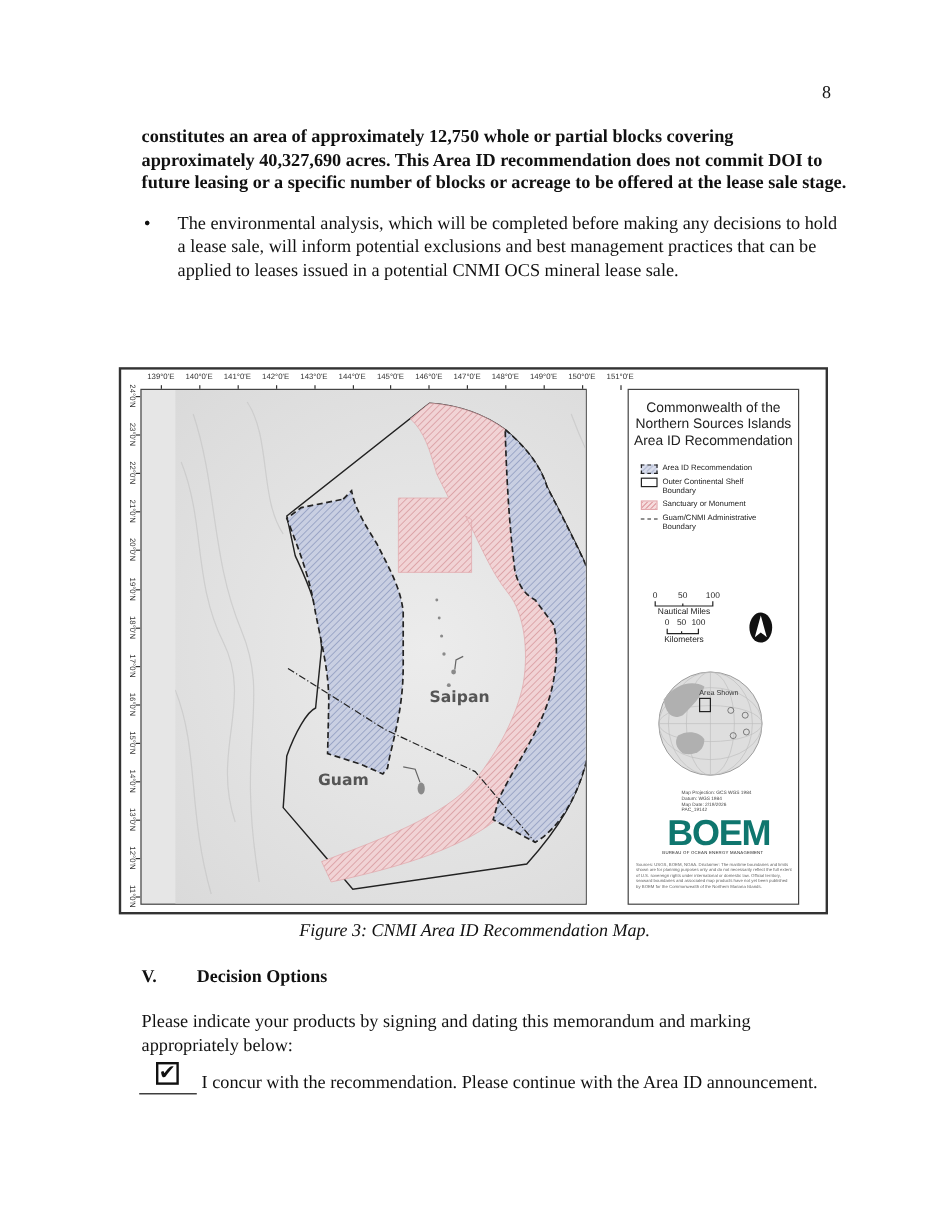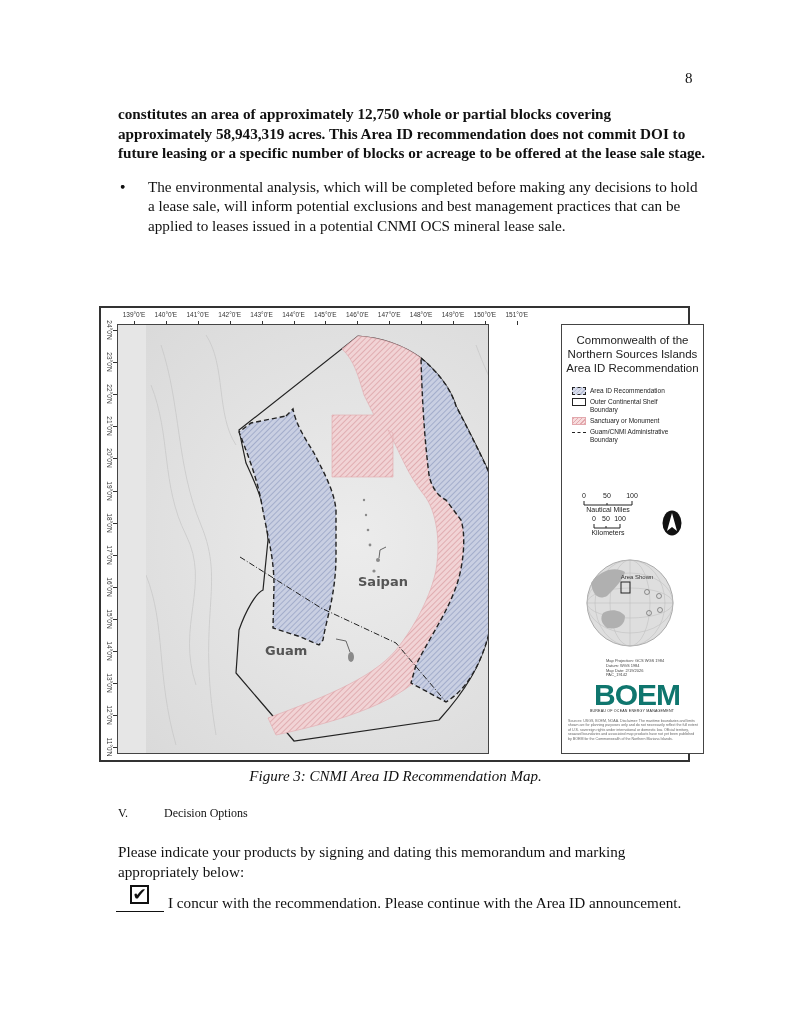--- a/index.html
+++ b/index.html
@@ -13,21 +13,21 @@
   .bullets li { position: relative; padding-left: 30px; margin-bottom: 0; }
   .bullets li .bullet { position: absolute; left: 2px; top: 0; }
   .figure { position: absolute; left: 99px; top: 306px; width: 591px; height: 456px;
             border: 2px solid #333; box-sizing: border-box; background: #fff; }
   .map-area { position: absolute; left: 16px; top: 16px; width: 372px; height: 430px;
               border: 1.5px solid #444; box-sizing: border-box; overflow: hidden; background: #e6e6e6; padding-left: 28px; }
   .xtick { position: absolute; top: 3px; font-family: "Liberation Sans", sans-serif; font-size: 6.5px;
            color: #333; transform: translateX(-50%); white-space: nowrap; }
   .ytick { position: absolute; left: 0px; font-family: "Liberation Sans", sans-serif; font-size: 6.5px;
            color: #333; transform: rotate(90deg) translateX(-50%); transform-origin: left top; white-space: nowrap; }
-  .legend-panel { position: absolute; left: 460px; top: 16px; width: 143px; height: 430px;
+  .legend-panel { position: absolute; left: 422px; top: 16px; width: 143px; height: 430px;
                   border: 1.5px solid #444; box-sizing: border-box; background: #fff;
                   font-family: "Liberation Sans", sans-serif; color: #222; }
   .legend-title { text-align: center; font-size: 11.5px; line-height: 14px; margin-top: 8px; }
   .legend-list { margin: 12px 0 0 10px; font-size: 6.5px; line-height: 8px; }
   .legend-item { display: flex; align-items: flex-start; margin-bottom: 3px; }
   .legend-swatch { width: 14px; height: 8px; margin-right: 4px; flex: none; box-sizing: border-box; }
   .sw-area { border: 1.5px dashed #222; background: repeating-linear-gradient(135deg, #b7bfd6 0 1px, #d8dceb 1px 3px); }
   .sw-ocs { border: 1px solid #222; background: #fff; }
   .sw-sanct { border: 1px solid #e3a8ad; background: repeating-linear-gradient(135deg, #e3a8ad 0 1px, #f6dcdd 1px 3px); }
   .sw-admin { height: 1px; border-top: 1.5px dashed #222; margin-top: 4px; }
@@ -36,35 +36,35 @@
   .globe { position: absolute; left: 23px; top: 233px; width: 90px; height: 90px; }
   .meta { position: absolute; left: 44px; top: 334px; font-size: 4px; line-height: 4.8px; color: #444; }
   .boem-logo { position: absolute; left: 20px; top: 356px; width: 100px; text-align: center; }
   .boem-word { font-size: 30px; font-weight: bold; letter-spacing: -1px; line-height: 28px; color: #0f766e; margin-left: 10px; }
   .boem-sub { font-size: 3.6px; letter-spacing: 0.2px; color: #222; }
   .sources { position: absolute; left: 6px; top: 394px; width: 130px; font-size: 3.6px; line-height: 4.4px; color: #666; }
   .place-label { position: absolute; font-family: "DejaVu Sans", sans-serif; font-weight: bold;
                  font-size: 13px; color: #555; }
   .caption { position: absolute; left: 0; width: 791px; top: 768px; text-align: center;
              font-style: italic; font-size: 15px; }
-  .section-heading { position: absolute; left: 118px; top: 806px; font-size: 12px; font-weight: normal; }
+  .section-heading { position: absolute; left: 118px; top: 806px; font-size: 15px; font-weight: bold; }
   .section-heading .num { display: inline-block; width: 46px; }
   .decision-para { position: absolute; left: 118px; top: 842px; width: 590px; font-size: 15.2px; line-height: 19.5px; }
   .concur-row { position: absolute; left: 116px; top: 885px; font-size: 15.2px; display: flex; align-items: flex-end; }
   .sign-line { width: 48px; border-bottom: 1px solid #111; height: 26px; position: relative; margin-right: 4px; }
   .checkbox { position: absolute; left: 14px; top: 0px; width: 19px; height: 19px; border: 2px solid #111;
               box-sizing: border-box; display: flex; align-items: center; justify-content: center;
               font-size: 17px; font-weight: bold; line-height: 1; font-family: "DejaVu Sans", sans-serif; }
 </style>
 </head>
 <body>
 
 <div class="page-number">8</div>
 
-<div class="para-bold">constitutes an area of approximately 12,750 whole or partial blocks covering approximately 58,943,319 acres. This Area ID recommendation does not commit DOI to future leasing or a specific number of blocks or acreage to be offered at the lease sale stage.</div>
+<div class="para-bold">constitutes an area of approximately 12,750 whole or partial blocks covering approximately 40,327,690 acres. This Area ID recommendation does not commit DOI to future leasing or a specific number of blocks or acreage to be offered at the lease sale stage.</div>
 
 <ul class="bullets">
   <li>
     <span class="bullet">•</span>
   </li>
   <li>
     <span class="bullet">•</span>
     <span>The environmental analysis, which will be completed before making any decisions to hold a lease sale, will inform potential exclusions and best management practices that can be applied to leases issued in a potential CNMI OCS mineral lease sale.</span>
   </li>
 </ul>

